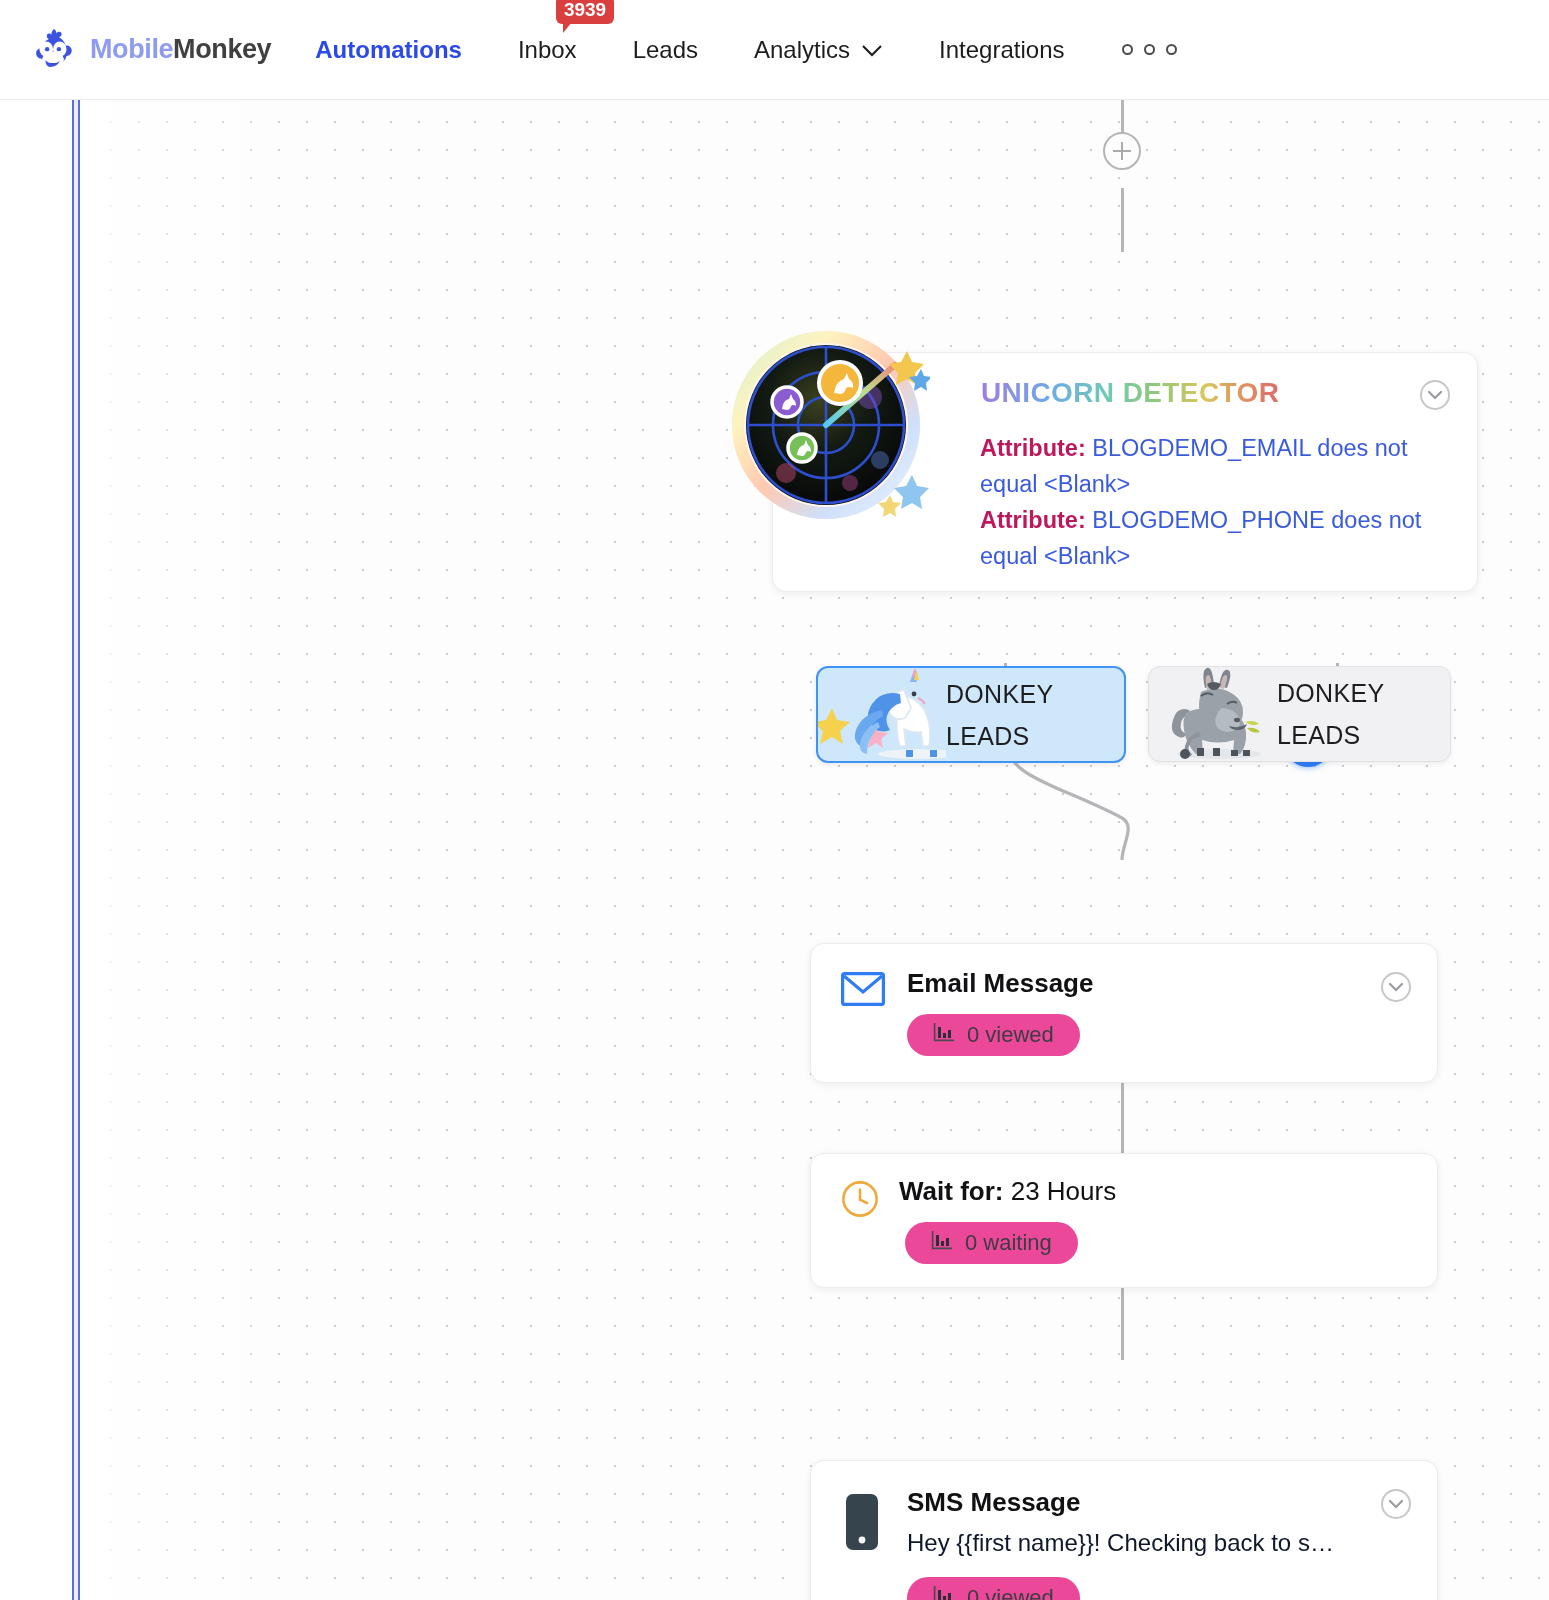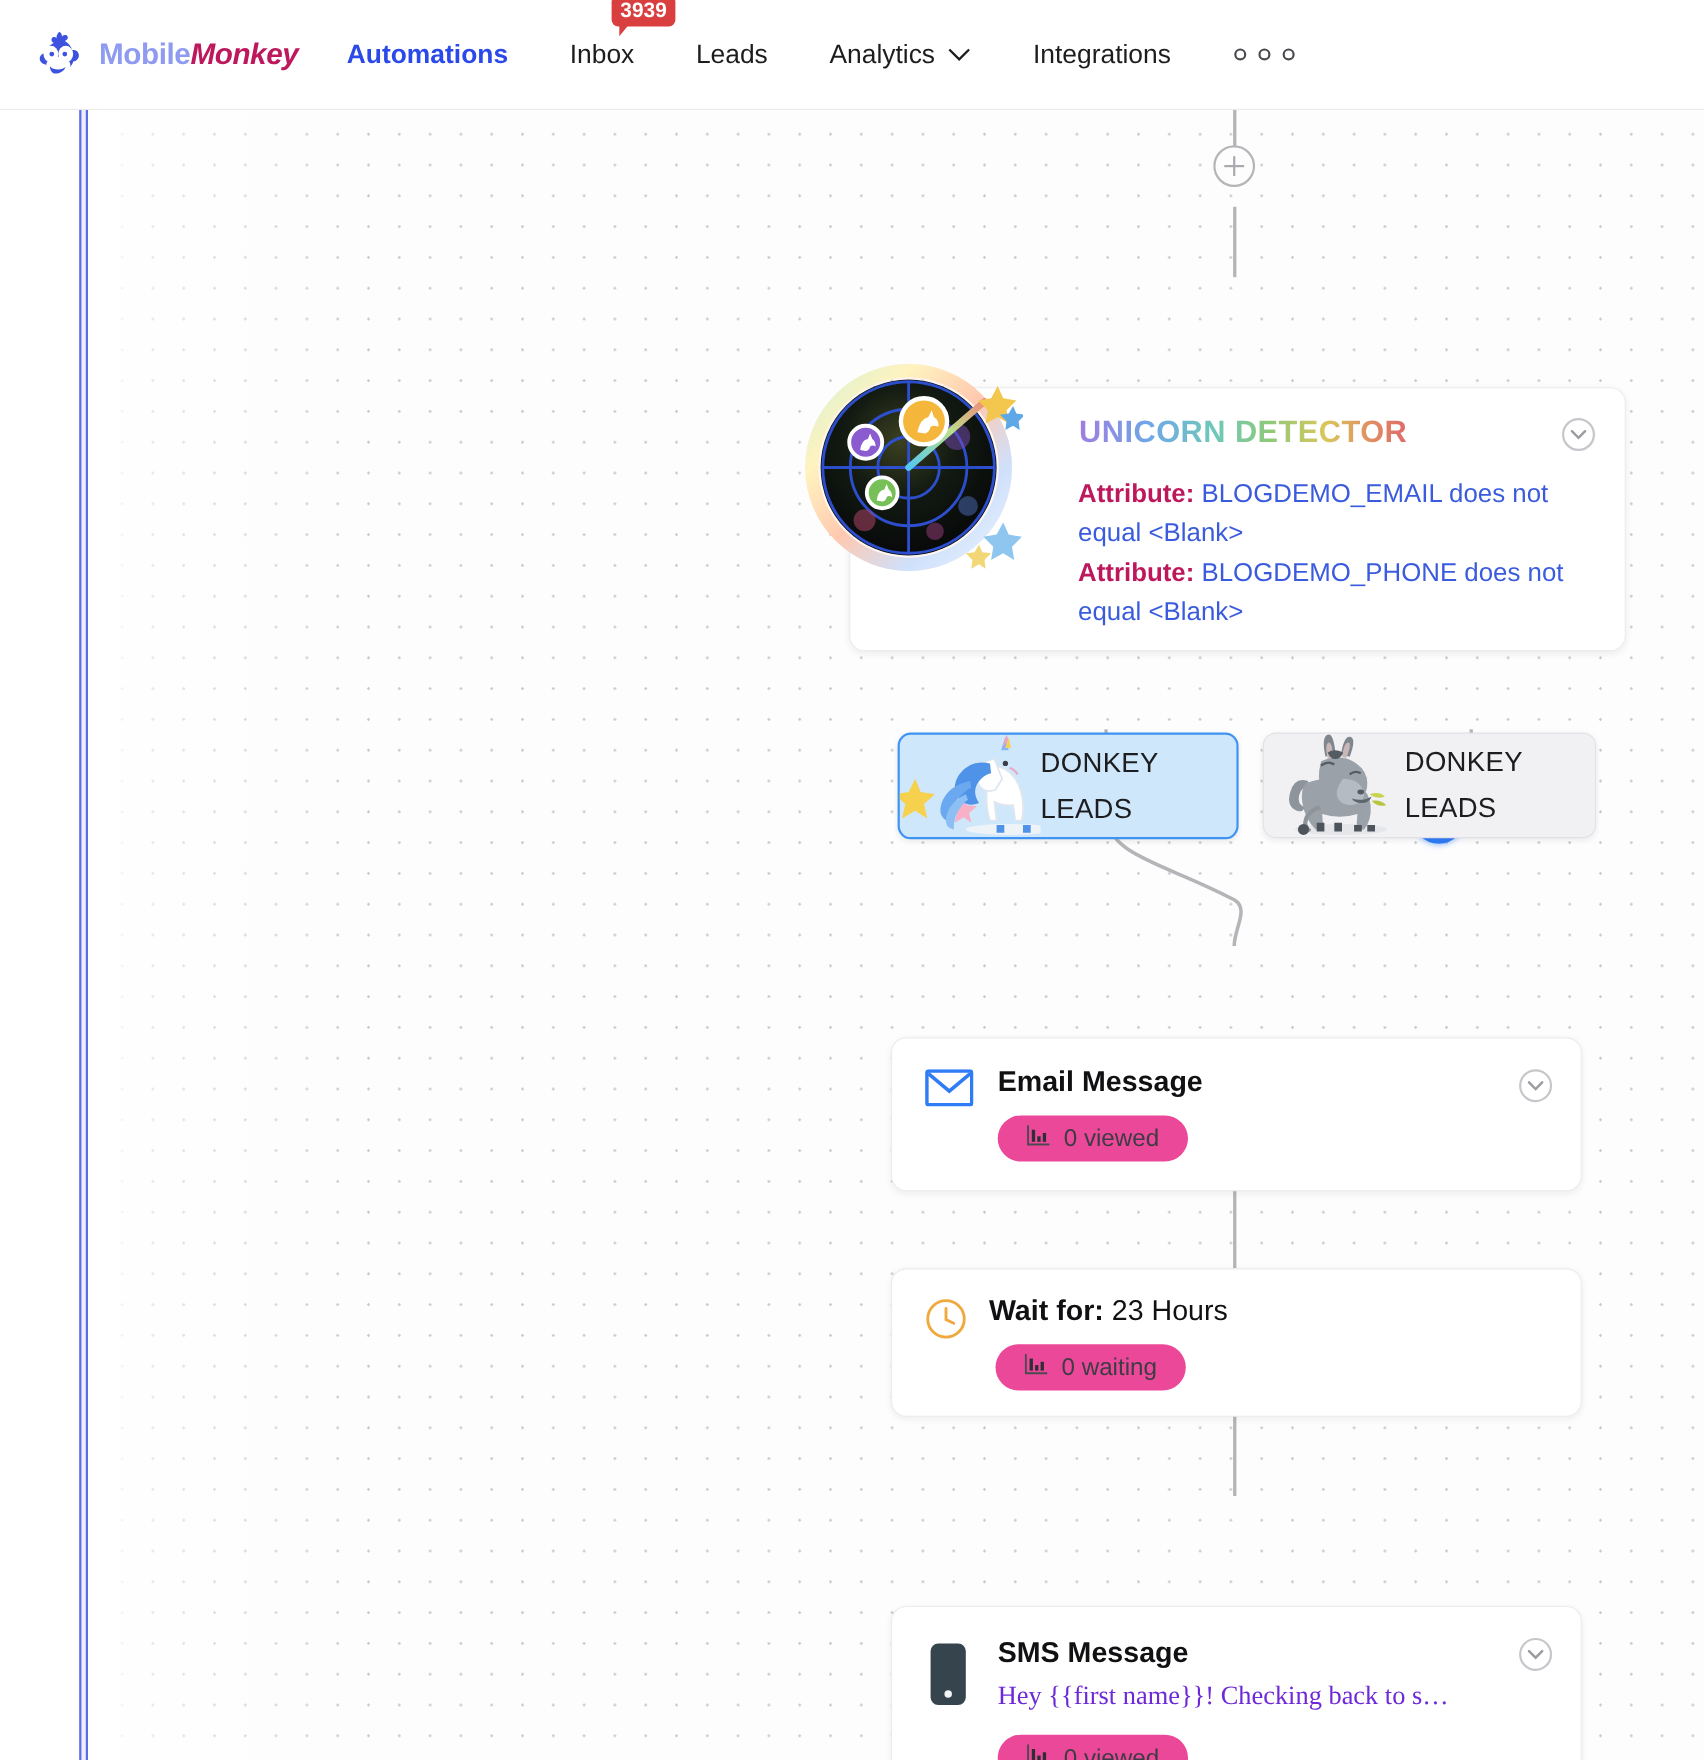--- a/index.html
+++ b/index.html
@@ -18,21 +18,21 @@
     display: flex; align-items: center;
     z-index: 50;
   }
   .brand { display: flex; align-items: center; margin-left: 26px; }
   .logo-monkey { width: 54px; height: 54px; flex: 0 0 54px; }
   .brand-name {
     font-size: 27px; font-weight: bold; letter-spacing: -0.4px;
     margin-left: 10px; white-space: nowrap;
   }
   .brand-name .light { color: #8e9bf0; }
-  .brand-name .dark  { color: #be185d; font-style: italic; }
+  .brand-name .dark  { color: #404040; }
 
   .nav-items { display: flex; align-items: center; margin-left: 44px; }
   .nav-item {
     position: relative;
     font-size: 24px; color: #1d1d1f;
     padding: 6px 0; margin-right: 56px;
     white-space: nowrap; cursor: pointer;
     display: flex; align-items: center;
   }
   .nav-item.active { color: #2b48e8; font-weight: bold; }
@@ -164,22 +164,22 @@
   #card-sms   { top: 1360px; height: 192px; }
 
   .step-icon { position: absolute; left: 30px; top: 28px; }
   .step-title {
     position: absolute; left: 96px; top: 24px;
     font-size: 26px; font-weight: bold; color: #111114; white-space: nowrap;
   }
   .step-title .reg { font-weight: normal; margin-top: 40px; }
   .step-sub {
     position: absolute; left: 96px; top: 63px; width: 480px;
-    font-size: 24px; color: #6d28d9; white-space: nowrap;
-    overflow: hidden; text-overflow: ellipsis; font-family: Liberation Serif, serif;
+    font-size: 24px; color: #0f172a; white-space: nowrap;
+    overflow: hidden; text-overflow: ellipsis;
   }
   .stat-pill {
     position: absolute; display: inline-flex; align-items: center; gap: 12px;
     background: #ec4899; border-radius: 22px;
     height: 42px; padding: 0 26px;
     font-size: 22px; color: #3c3c44;
   }
   .bar-ico { display: block; }
 
   .mail-ico { width: 44px; height: 34px; }

